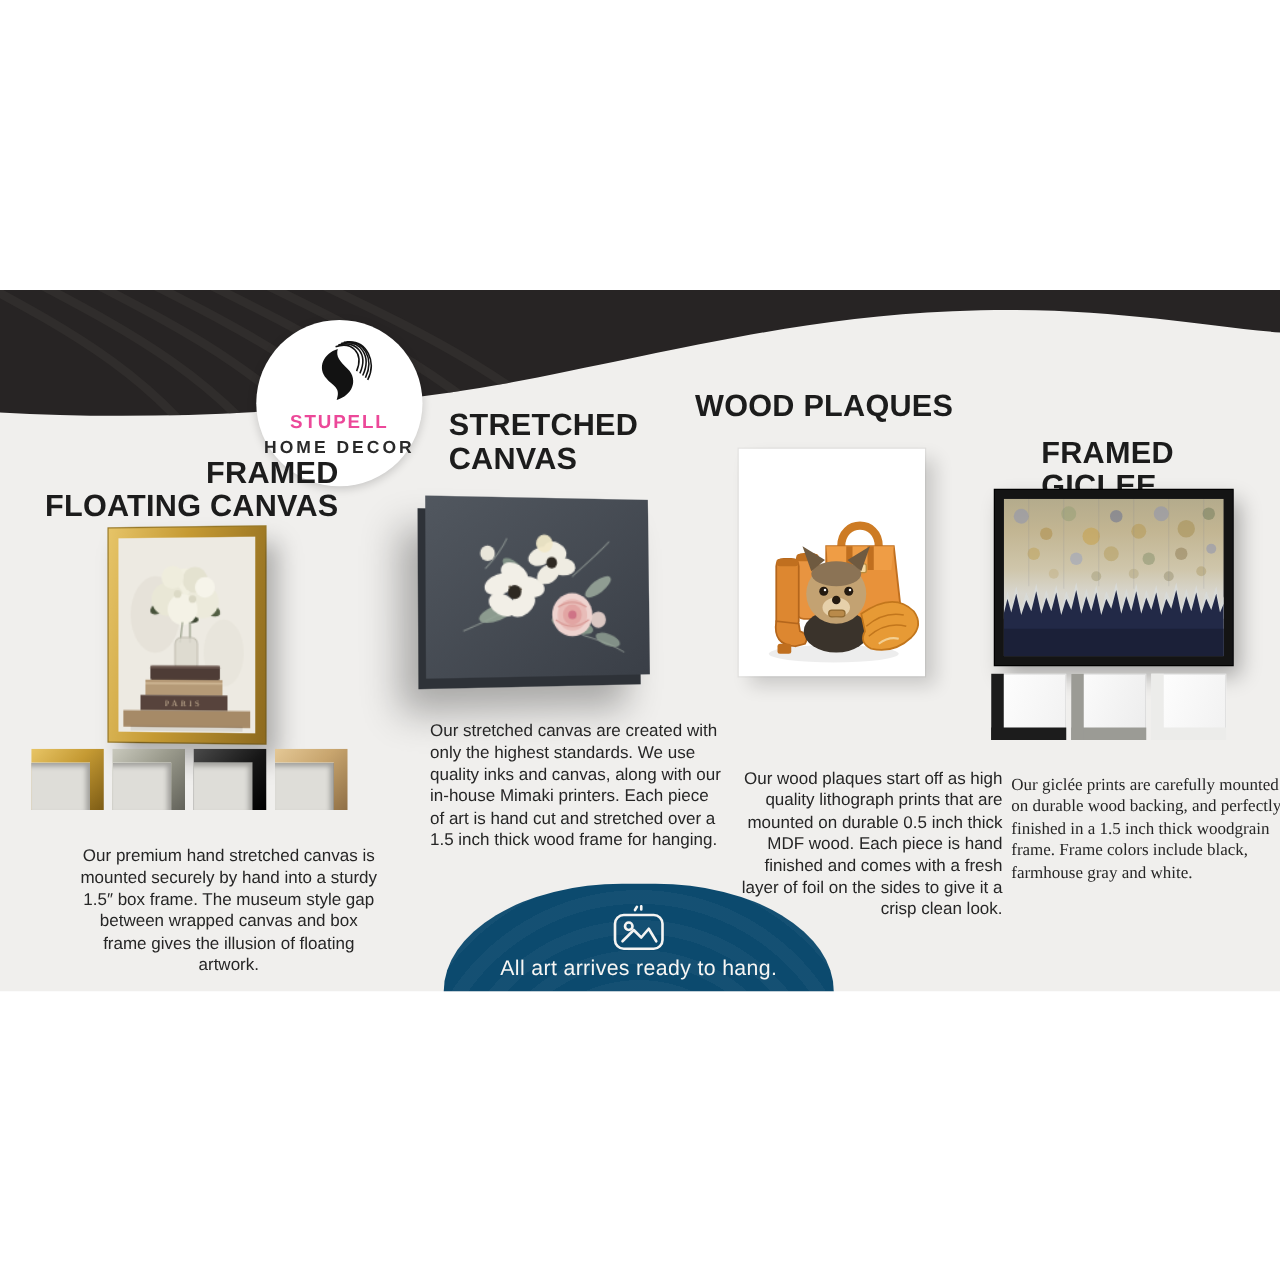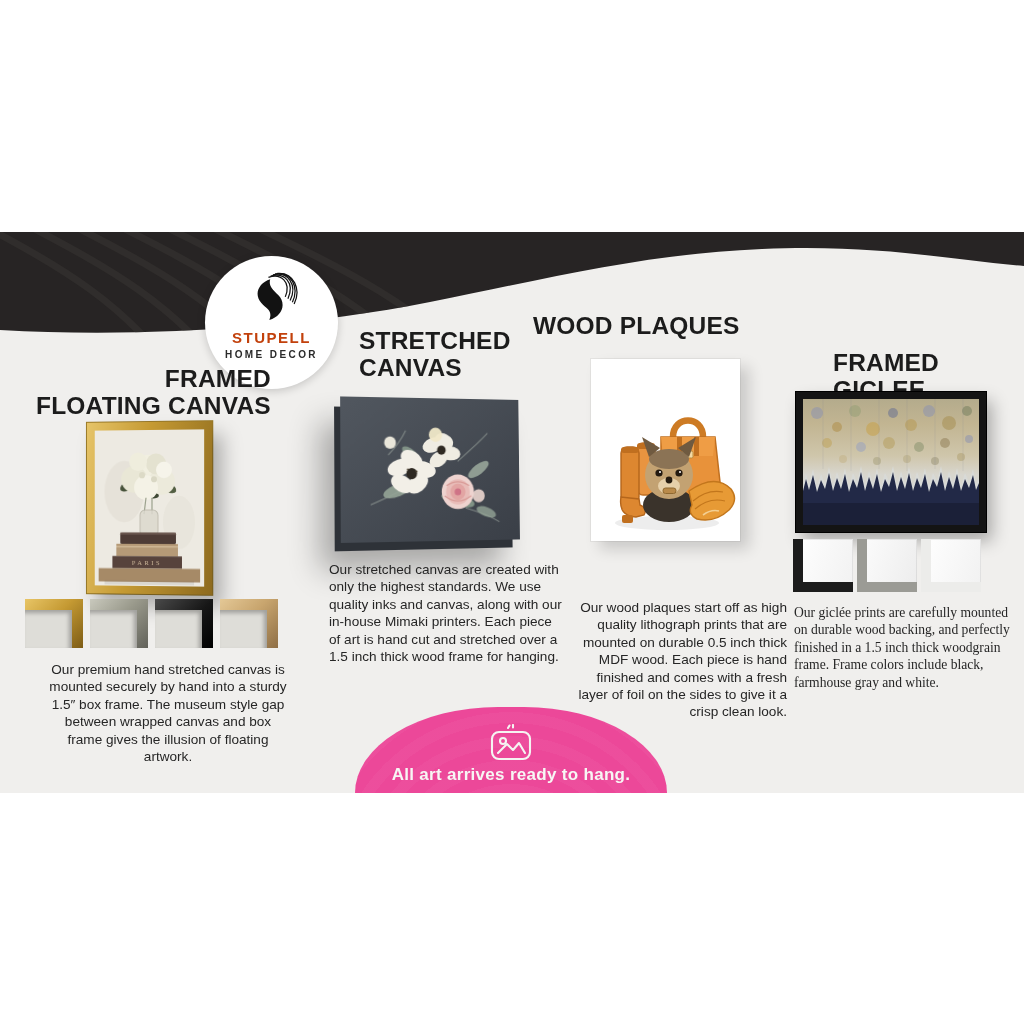--- a/index.html
+++ b/index.html
@@ -5,26 +5,26 @@
   html,body{margin:0;padding:0;background:#ffffff;}
   .stage{position:relative;width:1024px;height:1024px;margin:0 auto;background:#ffffff;overflow:hidden;
          font-family:"Liberation Sans",sans-serif;color:#2b2b2b;}
   .panel{position:absolute;left:0;top:232px;width:1024px;height:561px;background:#f0efed;}
   .wave-svg{position:absolute;left:0;top:232px;width:1024px;height:120px;display:block;}
   
   .logo-circle{position:absolute;left:205px;top:256px;width:133px;height:133px;border-radius:50%;
                background:#ffffff;display:flex;flex-direction:column;align-items:center;justify-content:flex-start;
                box-shadow:0 2px 8px rgba(0,0,0,.18);}
   .logo-mark{margin-top:9px;width:54px;height:62px;}
-  .logo-name{font-size:15px;font-weight:700;letter-spacing:1.5px;color:#c2410c;margin-top:2px;}
-  .logo-tagline{font-size:10px;font-weight:700;letter-spacing:2.4px;color:#2a2a2a;margin-top:3px;}
+  .logo-name{font-size:15px;font-weight:700;letter-spacing:1.5px;color:#ec4899;margin-top:2px;}
+  .logo-tagline{font-size:14px;font-weight:700;letter-spacing:2.4px;color:#2a2a2a;margin-top:3px;}
   
   .col-title{position:absolute;margin:0;font-size:24.5px;line-height:1.12;font-weight:800;
              letter-spacing:.2px;color:#1c1c1c;white-space:pre-line;}
-  .col-copy{position:absolute;margin:0;font-size:13.6px;line-height:1.28;color:#262626;}
+  .col-copy{position:absolute;margin:15px;font-size:13.6px;line-height:1.28;color:#262626;}
   
   .art-floating{position:absolute;left:86px;top:422px;width:126px;height:172px;box-sizing:border-box;
                 padding:8px;background:linear-gradient(100deg,#e6c468,#c59a33 42%,#8d6a1e);
                 box-shadow:10px 13px 18px rgba(0,0,0,.28),0 0 0 1px #9a7a28;
                 transform:perspective(700px) rotateY(-6deg);}
   .art-floating .inner{width:100%;height:100%;box-shadow:inset 0 0 0 1px #6e5316;}
   .art-floating svg{display:block;width:100%;height:100%;}
   
   .swatch-row{position:absolute;left:25px;top:599px;display:flex;gap:7px;}
   .swatch{position:relative;width:58px;height:49px;}
@@ -54,21 +54,21 @@
                  box-sizing:border-box;}
   .fs-black .lip{border-color:#1c1c1c;}
   .fs-gray .lip{border-color:#9b9b95;}
   .fs-white .lip{border-color:#ececea;}
   .fs-gray{background:linear-gradient(110deg,#fdfdfd,#ececec);}
   .fs-white{box-shadow:inset 0 0 0 1px #d8d8d4;}
   .f-sample{box-shadow:inset 0 0 0 1px rgba(0,0,0,.07);}
   
   .dome{position:absolute;left:355px;top:707px;width:312px;height:86px;
         border-radius:156px 156px 0 0 / 94px 94px 0 0;
-        background:#ec4899;overflow:hidden;display:flex;flex-direction:column;align-items:center;font-weight:bold;}
+        background:#0c4a6e;overflow:hidden;display:flex;flex-direction:column;align-items:center;}
   .dome::before{content:"";position:absolute;inset:-40px;pointer-events:none;
         background:repeating-radial-gradient(circle at 50% 135%, rgba(255,255,255,.035) 0 11px, transparent 11px 24px);}
   .dome-icon{margin-top:17px;width:46px;height:38px;position:relative;}
   .dome-text{position:relative;margin-top:3px;font-size:17px;color:#f7f6f4;letter-spacing:.3px;}
 </style>
 </head>
 <body>
 
 <div class="stage">
 
@@ -218,21 +218,21 @@
         <circle cx="120" cy="92" r="8" fill="#e2a5a3"></circle>
         <circle cx="120" cy="92" r="3.5" fill="#cf7386"></circle>
         <path d="M108 86 Q120 78,132 86 M106 96 Q120 106,134 96" stroke="#d89a96" stroke-width="1.2" fill="none"></path>
       </g>
       <circle cx="142" cy="96" r="6.5" fill="#ecd6d0" opacity=".9"></circle>
     </svg>
   </div>
 
   <p class="col-copy" style="left:329px;top:561px;width:234px;">Our stretched canvas are created with only the highest standards. We use quality inks and canvas, along with our in-house Mimaki printers. Each piece of art is hand cut and stretched over a 1.5 inch thick wood frame for hanging.</p>
 
-  <h2 class="col-title" style="left:533px;top:312px;">WOOD PLAQUES</h2>
+  <h2 class="col-title" style="left:556px;top:312px;">WOOD PLAQUES</h2>
 
   <div class="plaque">
     <svg viewBox="0 0 149 182">
       <ellipse cx="76" cy="164" rx="52" ry="7" fill="#000" opacity=".07"></ellipse>
       <g>
         <rect x="46" y="84" width="18" height="52" rx="6" fill="#e89440" stroke="#bf6f22" stroke-width="1.4"></rect>
         <rect x="46" y="84" width="18" height="6" rx="3" fill="#c06f1f"></rect>
         <rect x="30" y="88" width="18" height="56" rx="6" fill="#dd8730" stroke="#b4661c" stroke-width="1.4"></rect>
         <rect x="30" y="88" width="18" height="6" rx="3" fill="#c06f1f"></rect>
         <path d="M30 138 Q27 157 45 158 L53 156 Q57 149 49 146 L48 140 Z" fill="#dd8730" stroke="#b4661c" stroke-width="1.4"></path>

